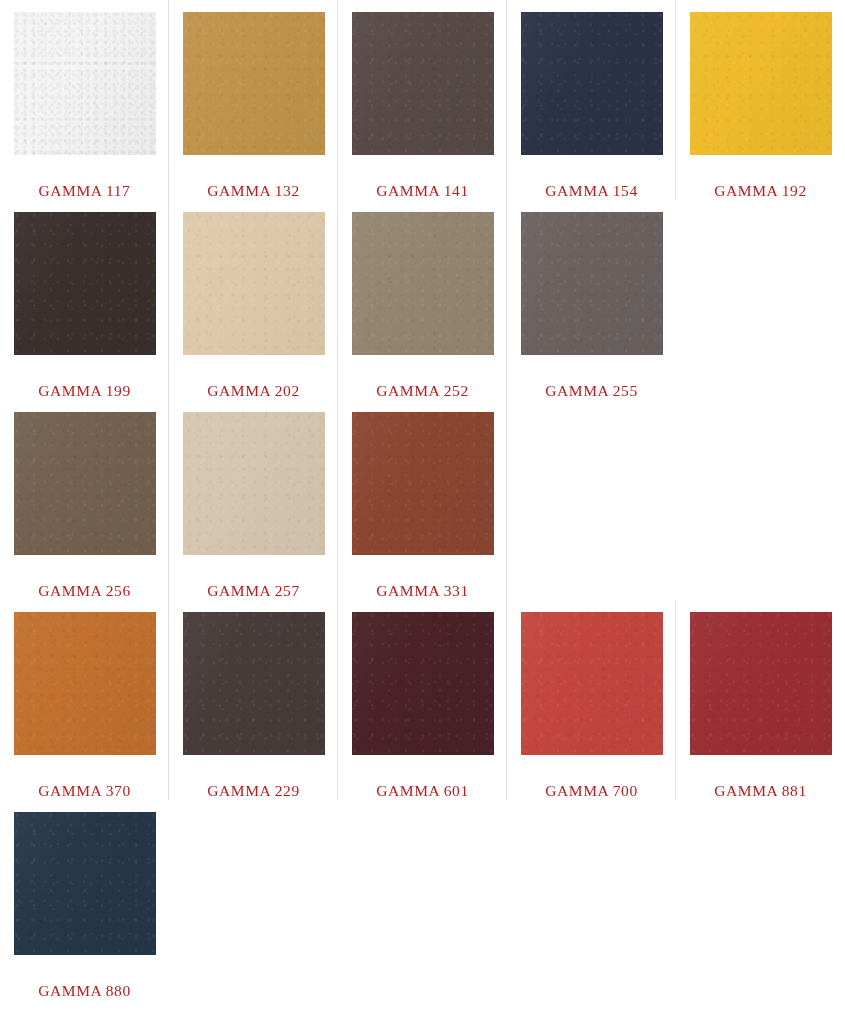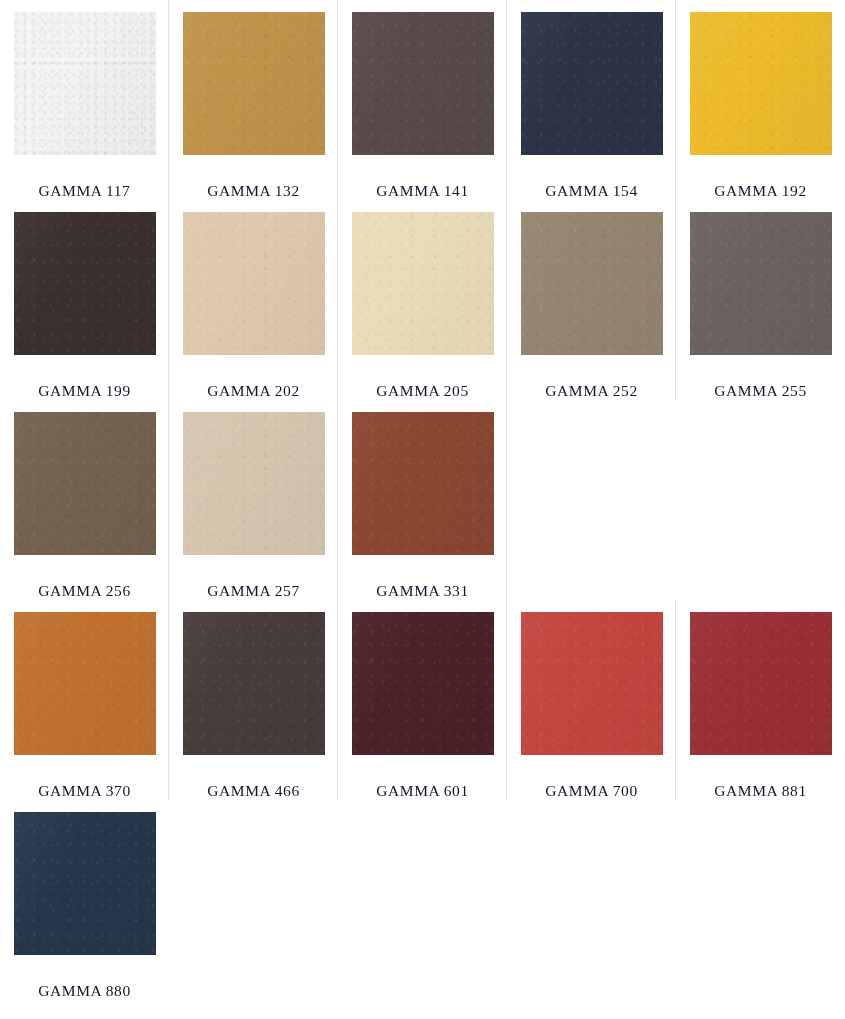--- a/index.html
+++ b/index.html
@@ -98,21 +98,21 @@
       radial-gradient(circle at 86% 58%, rgba(0,0,0,0.028) 0 1.1px, rgba(0,0,0,0) 1.5px),
       radial-gradient(circle at 10% 90%, rgba(0,0,0,0.03) 0 1.3px, rgba(0,0,0,0) 1.7px),
       radial-gradient(circle at 54% 44%, rgba(0,0,0,0.025) 0 1.5px, rgba(0,0,0,0) 2px);
     background-size: 9px 7px, 12px 10px, 8px 11px, 14px 9px, 10px 13px, 7px 8px;
   }
 
   .swatch-label {
     margin-top: 28px;
     font-size: 15.5px;
     letter-spacing: 0.55px;
-    color: #0f172a;
+    color: #b91c1c;
     white-space: nowrap;
     text-align: center;
     line-height: 1;
   }
 
   .swatch-cell.empty .swatch-chip,
   .swatch-cell.empty .swatch-label { visibility: hidden; }
   .swatch-cell.empty::after { display: none; }
 </style>
 </head>
@@ -146,24 +146,20 @@
   <div class="swatch-row row-2">
     <div class="swatch-cell has-divider">
       <div class="swatch-chip" style="background-color:#3a302d"></div>
       <div class="swatch-label">GAMMA 199</div>
     </div>
     <div class="swatch-cell has-divider">
       <div class="swatch-chip" style="background-color:#dfc9ac"></div>
       <div class="swatch-label">GAMMA 202</div>
     </div>
     <div class="swatch-cell has-divider">
-      <div class="swatch-chip" style="background-color:#e9dcb7"></div>
-      <div class="swatch-label">GAMMA 205</div>
-    </div>
-    <div class="swatch-cell has-divider">
       <div class="swatch-chip" style="background-color:#948570"></div>
       <div class="swatch-label">GAMMA 252</div>
     </div>
     <div class="swatch-cell">
       <div class="swatch-chip" style="background-color:#6b6260"></div>
       <div class="swatch-label">GAMMA 255</div>
     </div>
   </div>
 
   <div class="swatch-row row-3">
@@ -181,21 +177,21 @@
     </div>
   </div>
 
   <div class="swatch-row row-4">
     <div class="swatch-cell has-divider">
       <div class="swatch-chip" style="background-color:#c1702f"></div>
       <div class="swatch-label">GAMMA 370</div>
     </div>
     <div class="swatch-cell has-divider">
       <div class="swatch-chip" style="background-color:#473c3a"></div>
-      <div class="swatch-label">GAMMA 466</div>
+      <div class="swatch-label">GAMMA 229</div>
     </div>
     <div class="swatch-cell has-divider">
       <div class="swatch-chip" style="background-color:#4a2228"></div>
       <div class="swatch-label">GAMMA 601</div>
     </div>
     <div class="swatch-cell has-divider">
       <div class="swatch-chip" style="background-color:#c3453f"></div>
       <div class="swatch-label">GAMMA 700</div>
     </div>
     <div class="swatch-cell">

